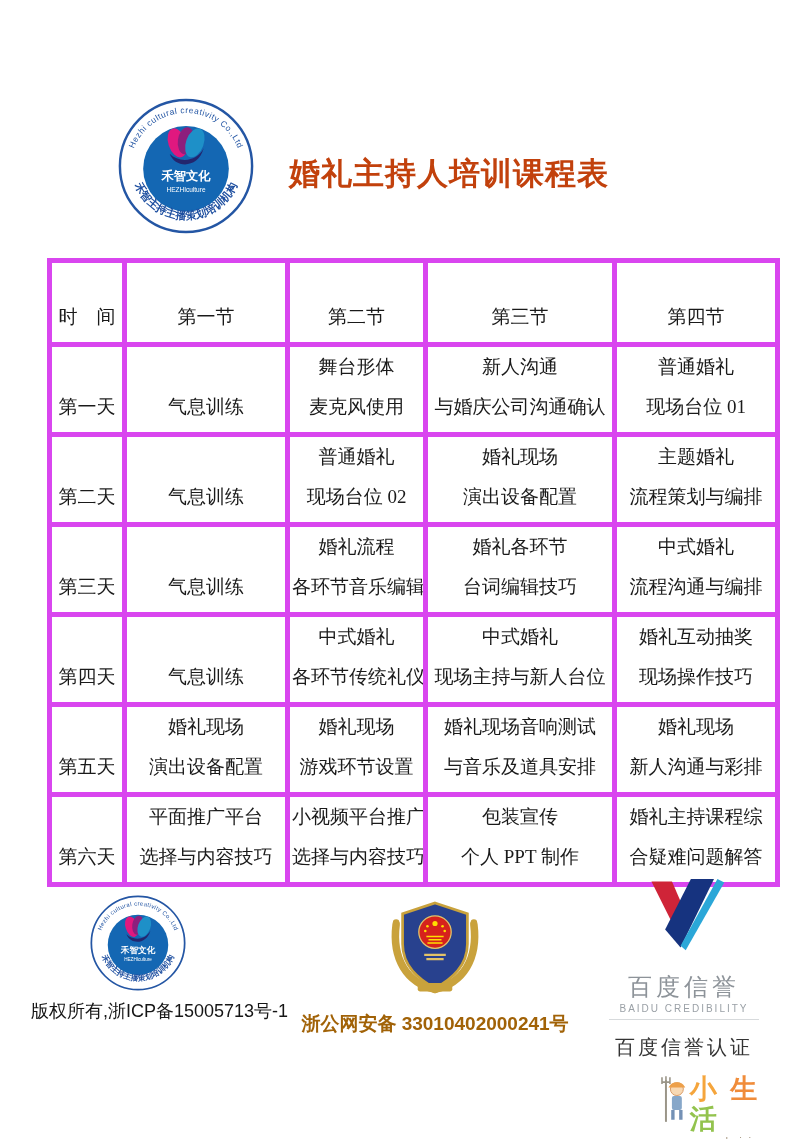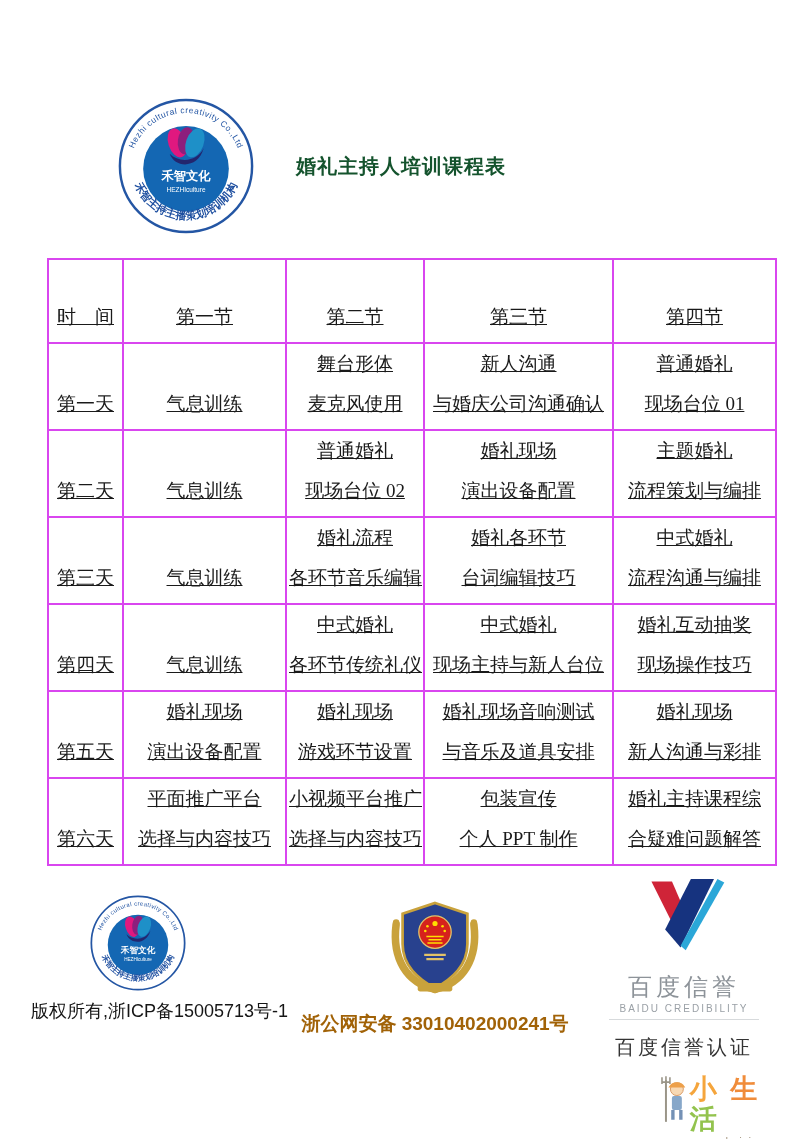--- a/index.html
+++ b/index.html
@@ -3,29 +3,29 @@
 <meta charset="utf-8">
 <style>
   html,body{margin:0;padding:0;background:#fff;}
   .page{position:relative;width:800px;height:1139px;background:#ffffff;overflow:hidden;
         font-family:"Liberation Sans","DejaVu Sans",sans-serif;color:#1c1c1c;}
 
   
   .logo{position:absolute;}
   .logo-main{left:118px;top:98px;width:136px;height:136px;}
   .logo-footer{left:90px;top:895px;width:96px;height:96px;}
-  .page-title{position:absolute;left:296px;top:153px;font-size:20px;font-weight:bold;
-              letter-spacing:1px;color:#14532d;font-family:"Liberation Sans","DejaVu Sans",sans-serif;}
+  .page-title{position:absolute;left:289px;top:153px;font-size:31px;font-weight:bold;
+              letter-spacing:1px;color:#c2410c;font-family:"Liberation Sans","DejaVu Sans",sans-serif;}
 
   
   .course-table{position:absolute;left:47px;top:258px;width:728px;border-collapse:collapse;
                 table-layout:fixed;font-family:"Liberation Serif","DejaVu Serif",serif;
                 font-size:19px;color:#1a1a1a;}
-  .course-table td,.course-table th{border:2px solid #d946ef;vertical-align:bottom;
-                text-align:center;padding:0 2px 5px 2px;font-weight:normal;overflow:hidden;text-decoration:underline;}
+  .course-table td,.course-table th{border:5px solid #d946ef;vertical-align:bottom;
+                text-align:center;padding:0 2px 5px 2px;font-weight:normal;overflow:hidden;}
   .course-table tr.hdr{height:84px;}
   .course-table tr.row{height:85px;}
   .course-table tr.row-last{height:80px;}
   .line{display:block;line-height:40px;white-space:nowrap;}
 
   
   .copyright{position:absolute;left:31px;top:999px;font-size:18px;color:#151515;}
   .badge{position:absolute;left:381px;top:892px;width:108px;height:104px;}
   .police-text{position:absolute;left:295px;top:1011px;width:280px;text-align:center;
                font-size:19px;font-weight:bold;color:#a16207;}

